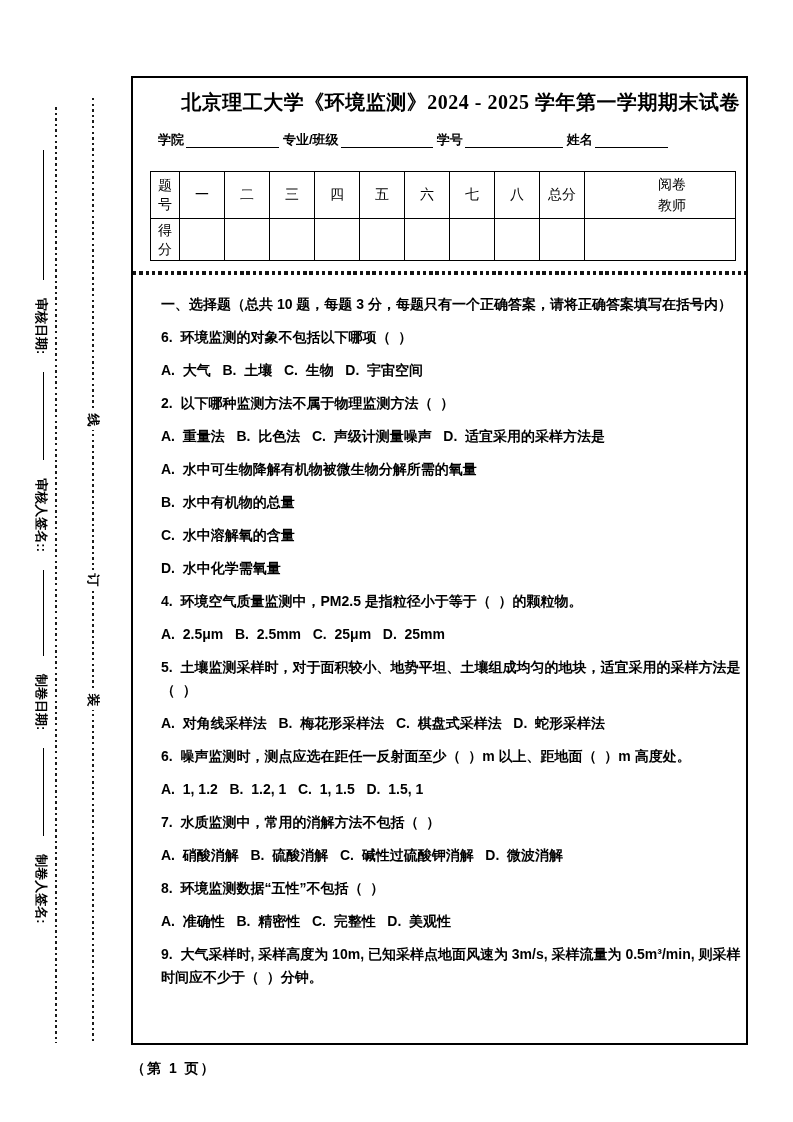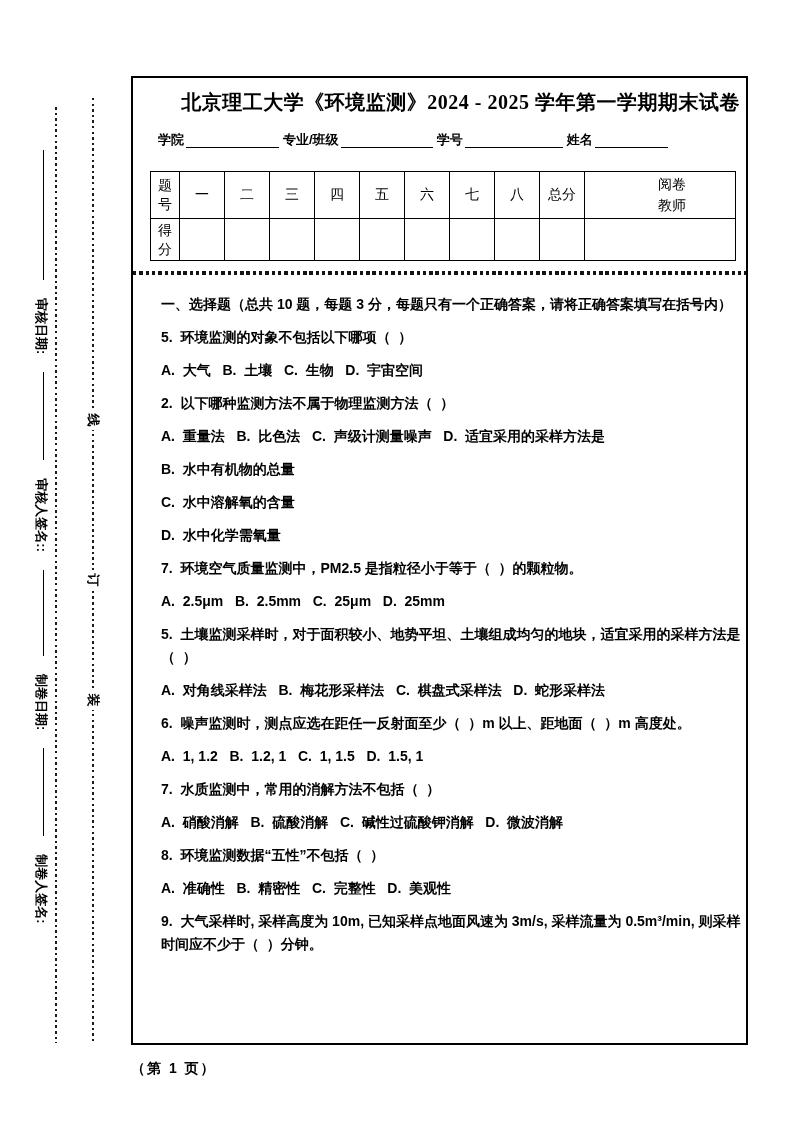--- a/index.html
+++ b/index.html
@@ -136,28 +136,29 @@
         <td></td>
         <td></td>
       </tr>
     </tbody>
       </table>
 
     <div class="dotted-sep"></div>
 
     <div class="questions">
       <div class="q">一、选择题（总共 10 题，每题 3 分，每题只有一个正确答案，请将正确答案填写在括号内）</div>
-      <div class="q">5.  环境监测的对象不包括以下哪项（  ）</div>
+      <div class="q">6.  环境监测的对象不包括以下哪项（  ）</div>
       <div class="q">A.  大气   B.  土壤   C.  生物   D.  宇宙空间</div>
       <div class="q">2.  以下哪种监测方法不属于物理监测方法（  ）</div>
       <div class="q">A.  重量法   B.  比色法   C.  声级计测量噪声   D.  适宜采用的采样方法是</div>
+      <div class="q">A.  水中可生物降解有机物被微生物分解所需的氧量</div>
       <div class="q">B.  水中有机物的总量</div>
       <div class="q">C.  水中溶解氧的含量</div>
       <div class="q">D.  水中化学需氧量</div>
-      <div class="q">7.  环境空气质量监测中，PM2.5 是指粒径小于等于（  ）的颗粒物。</div>
+      <div class="q">4.  环境空气质量监测中，PM2.5 是指粒径小于等于（  ）的颗粒物。</div>
       <div class="q">A.  2.5μm   B.  2.5mm   C.  25μm   D.  25mm</div>
       <div class="q">5.  土壤监测采样时，对于面积较小、地势平坦、土壤组成均匀的地块，适宜采用的采样方法是（  ）</div>
       <div class="q">A.  对角线采样法   B.  梅花形采样法   C.  棋盘式采样法   D.  蛇形采样法</div>
       <div class="q">6.  噪声监测时，测点应选在距任一反射面至少（  ）m 以上、距地面（  ）m 高度处。</div>
       <div class="q">A.  1, 1.2   B.  1.2, 1   C.  1, 1.5   D.  1.5, 1</div>
       <div class="q">7.  水质监测中，常用的消解方法不包括（  ）</div>
       <div class="q">A.  硝酸消解   B.  硫酸消解   C.  碱性过硫酸钾消解   D.  微波消解</div>
       <div class="q">8.  环境监测数据“五性”不包括（  ）</div>
       <div class="q">A.  准确性   B.  精密性   C.  完整性   D.  美观性</div>
       <div class="q">9.  大气采样时, 采样高度为 10m, 已知采样点地面风速为 3m/s, 采样流量为 0.5m³/min, 则采样时间应不少于（  ）分钟。</div>

